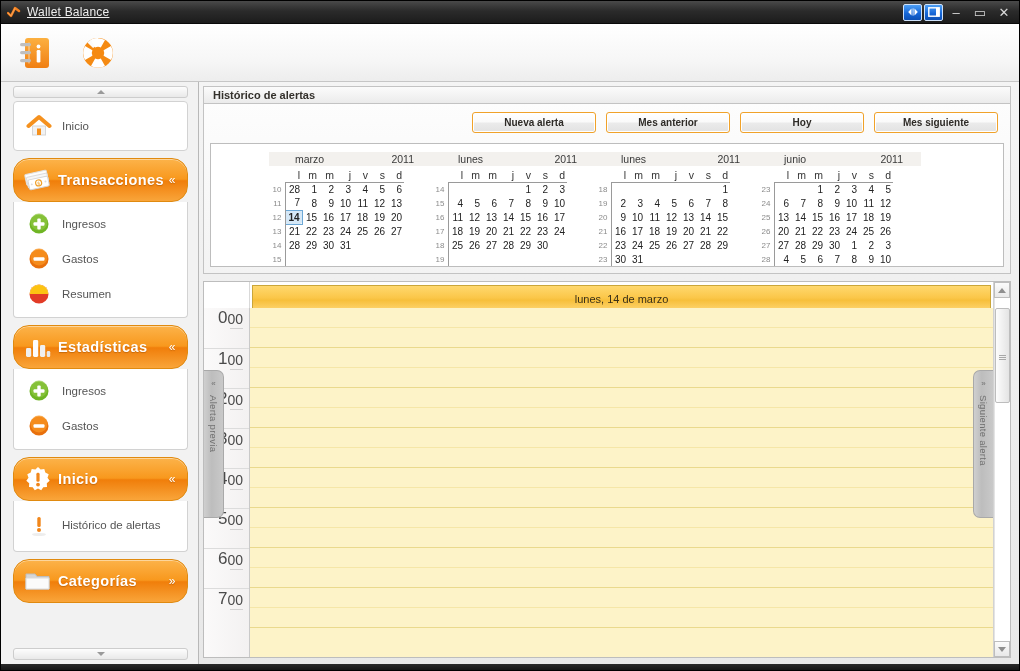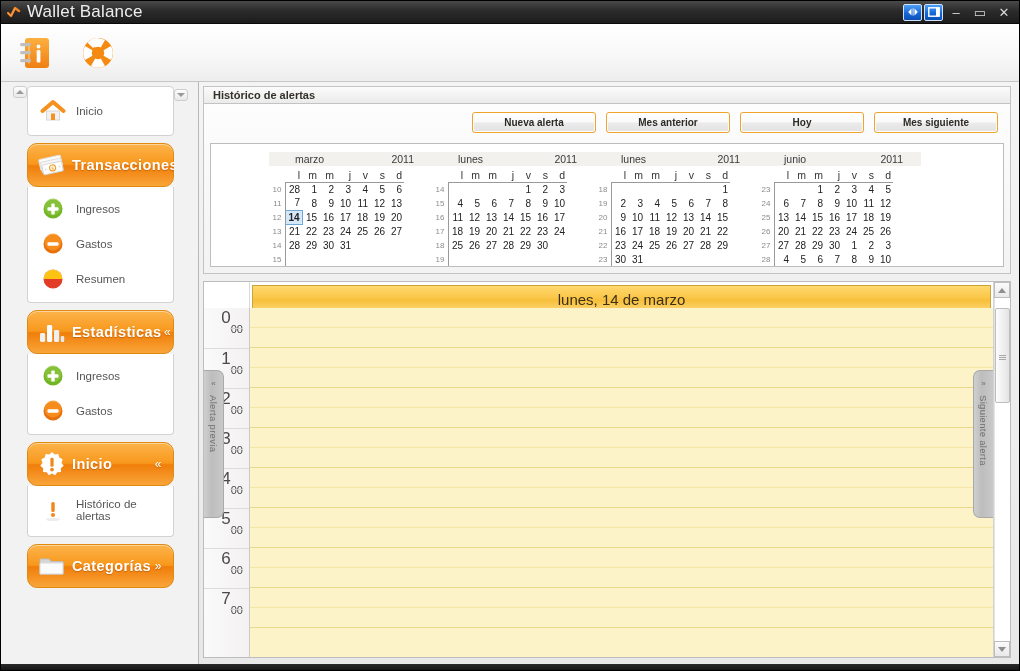--- a/index.html
+++ b/index.html
@@ -21,21 +21,21 @@
   #titlebar {
     height: 23px; flex: 0 0 23px;
     background: linear-gradient(180deg,#4a4a4a 0%,#2b2b2b 45%,#1c1c1c 100%);
     display: flex; align-items: center;
     padding: 0 4px 0 6px;
     color: #e8e8e8; font-size: 11px;
     border-bottom: 1px solid #0a0a0a;
   }
   #app-logo { width: 14px; height: 14px; margin-right: 6px; position: relative; flex:0 0 14px;}
   #app-logo svg { display:block; }
-  #title-text { flex: 1 1 auto; font-size: 17px; letter-spacing: .2px; color:#ededed;}
+  #title-text { flex: 1 1 auto; font-size: 12px; letter-spacing: .2px; color:#ededed;text-decoration:underline;}
   .tb-blue {
     width: 19px; height: 17px; margin-left: 2px;
     background: linear-gradient(180deg,#4d9ff5 0%,#1667d8 55%,#0c4fb4 100%);
     border: 1px solid #cfe2fa;
     border-radius: 2px;
     display:flex; align-items:center; justify-content:center;
   }
   .tb-blue svg { display:block; }
   .tb-sys {
     width: 22px; height: 18px; margin-left: 2px;
@@ -57,42 +57,42 @@
   
   #body {
     flex: 1 1 auto; display: flex; min-height: 0;
     background: linear-gradient(180deg,#f4f4f4,#e8e8e8);
   }
 
   
   #sidebar {
     flex: 0 0 198px; width: 198px;
     background: #f2f2f2;
-    display:flex; 
+    display:flex; flex-direction:column;
     padding: 4px 10px 0 12px;
     border-right: 1px solid #b8b8b8;
     position: relative;
     overflow: hidden;
   }
   .scroll-arrow {
     height: 12px; flex: 0 0 12px;
     background: linear-gradient(180deg,#fdfdfd,#e9e9e9);
     border: 1px solid #cdcdcd; border-radius: 3px;
     display:flex;align-items:center;justify-content:center;
     margin-bottom: 3px;
   }
   .scroll-arrow.bottom { margin: 3px 0 4px 0; }
   .scroll-arrow svg{display:block;}
   #nav-scroll { flex: 1 1 auto; overflow: hidden; }
 
   .nav-group { margin-bottom: 7px; }
   .nav-head {
     height: 44px;
     background: linear-gradient(180deg,#fcb34a 0%,#f8981d 48%,#f07e0a 52%,#f9a53a 100%);
-    border: 1px solid #e08a10; border-radius: 10px;
+    border: 1px solid #e08a10; border-radius: 16px;
     display: flex; align-items: center; padding: 0 9px;
     box-shadow: inset 0 1px 0 rgba(255,255,255,.45);
   }
   .nav-head .nh-icon { width: 30px; flex:0 0 30px; display:flex;align-items:center;justify-content:center; }
   .nav-head .nh-label {
     flex: 1 1 auto; color: #fff; font-size: 14.5px; font-weight: bold;
     letter-spacing: .4px; text-shadow: 0 1px 1px rgba(160,80,0,.55);
     padding-left: 5px;
   }
   .nav-head .nh-chev { color:#fff; font-size: 12px; flex:0 0 12px; text-align:center;
@@ -183,33 +183,33 @@
   }
   #dv-inner { flex: 1 1 auto; display:flex; flex-direction:column; min-width:0; position:relative;}
   #dv-header { display:flex; flex: 0 0 26px; height: 26px; }
   #dv-corner { flex: 0 0 46px; width:46px; background:#fff; border-right:1px solid #d9d9d9;}
   #dv-daytitle-col { flex: 1 1 auto; padding: 3px 2px 0 2px; }
   #dv-daytitle {
     height: 28px;
     background: linear-gradient(180deg,#ffd86e 0%,#fbc749 45%,#f7bf3b 55%,#ffd97a 100%);
     border: 1px solid #caa63a;
     display:flex;align-items:center;justify-content:center;
-    font-size: 15px; color:#3a3017;
+    font-size: 11px; color:#3a3017;
   }
   #dv-grid { flex: 1 1 auto; display:flex; min-height:0; overflow:hidden; }
   #dv-hours { flex: 0 0 46px; width:46px; background: linear-gradient(90deg,#fbfafa,#f3f1f1); border-right:1px solid #c9c9c9;}
   .hour-cell {
     height: 40px; position: relative;
     border-top: 1px solid #dcdcdc;
     display:flex; align-items:flex-start; justify-content:flex-end;
     padding: 1px 6px 0 0;
   }
   .hour-cell:first-child { border-top: none; }
   .hour-cell .h-big { font-size: 17px; color:#4a4a4a; line-height: 17px; }
-  .hour-cell .h-sml { font-size: 11px; color:#4a4a4a; line-height: 10px; margin-top:15px; }
+  .hour-cell .h-sml { font-size: 14px; color:#4a4a4a; line-height: 10px; margin-top:5px; }
   .hour-cell::after{
     content:""; position:absolute; right:6px; top:20px; width:13px; height:1px; background:#d2d2d2;
   }
   #dv-slots { flex: 1 1 auto; background: #fdf3c8; position: relative; }
   .slot { height: 20px; border-bottom: 1px solid #f5e6a8; }
   .slot.hr { border-bottom: 1px solid #ead98d; }
 
   .edge-tab {
     position:absolute; width: 20px;
     background: linear-gradient(90deg,#cfcfcf,#bdbdbd 40%,#c9c9c9);

